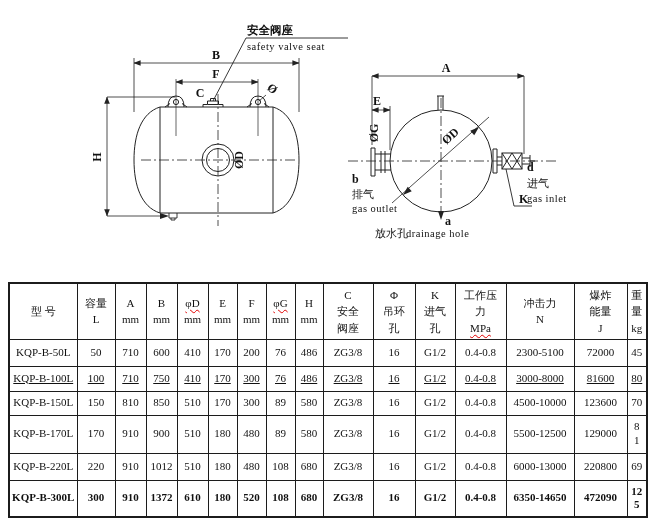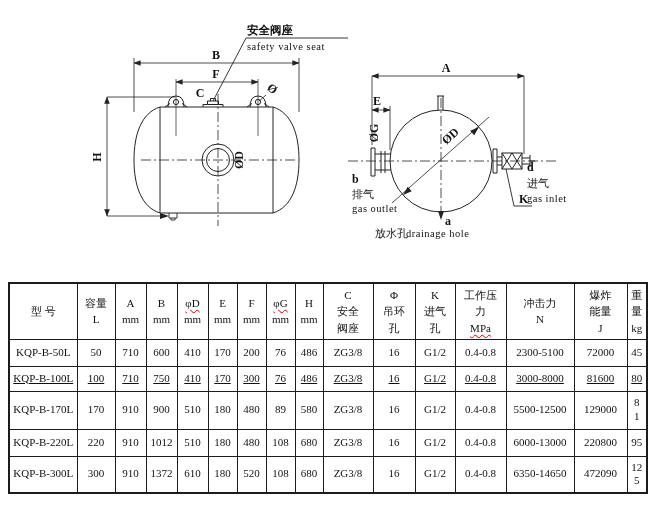--- a/index.html
+++ b/index.html
@@ -20,21 +20,21 @@
     border-collapse:collapse; table-layout:fixed; width:638px;
     font-size:11px;
   }
   table, th, td { border:1px solid #1c1c1c; }
   table { border:2px solid #1c1c1c; }
   thead tr { height:56px; }
   th { font-weight:normal; text-align:center; vertical-align:middle; padding:1px 0; }
   th div { line-height:1.5; }
   td { text-align:center; vertical-align:middle; padding:1px 2px; white-space:pre-line; line-height:1.25; }
   tr.r0 { height:27px;margin-left:17px; } tr.r1 { height:25px;text-decoration:underline; } tr.r2 { height:24px; }
-  tr.r3 { height:38px;margin-left:44px; } tr.r4 { height:27px;margin-left:24px; } tr.r5 { height:37px; }
+  tr.r3 { height:38px;margin-left:44px; } tr.r4 { height:27px;margin-left:24px; } tr.r5 { height:37px;font-weight:bold; }
   .wavy {
     text-decoration:underline; text-decoration-style:wavy;
     text-decoration-color:#e00000; text-decoration-thickness:1px;
     text-underline-offset:2px;
   }
 </style>
 </head>
 <body>
 
 <div class="diagram-area">
@@ -337,20 +337,38 @@
           <td>76</td>
           <td>486</td>
           <td>ZG3/8</td>
           <td>16</td>
           <td>G1/2</td>
           <td>0.4-0.8</td>
           <td>3000-8000</td>
           <td>81600</td>
           <td>80</td>
         </tr>
+        <tr class="r2">
+          <td>KQP-B-150L</td>
+          <td>150</td>
+          <td>810</td>
+          <td>850</td>
+          <td>510</td>
+          <td>170</td>
+          <td>300</td>
+          <td>89</td>
+          <td>580</td>
+          <td>ZG3/8</td>
+          <td>16</td>
+          <td>G1/2</td>
+          <td>0.4-0.8</td>
+          <td>4500-10000</td>
+          <td>123600</td>
+          <td>70</td>
+        </tr>
         <tr class="r3">
           <td>KQP-B-170L</td>
           <td>170</td>
           <td>910</td>
           <td>900</td>
           <td>510</td>
           <td>180</td>
           <td>480</td>
           <td>89</td>
           <td>580</td>
@@ -372,21 +390,21 @@
           <td>180</td>
           <td>480</td>
           <td>108</td>
           <td>680</td>
           <td>ZG3/8</td>
           <td>16</td>
           <td>G1/2</td>
           <td>0.4-0.8</td>
           <td>6000-13000</td>
           <td>220800</td>
-          <td>95</td>
+          <td>69</td>
         </tr>
         <tr class="r5">
           <td>KQP-B-300L</td>
           <td>300</td>
           <td>910</td>
           <td>1372</td>
           <td>610</td>
           <td>180</td>
           <td>520</td>
           <td>108</td>

